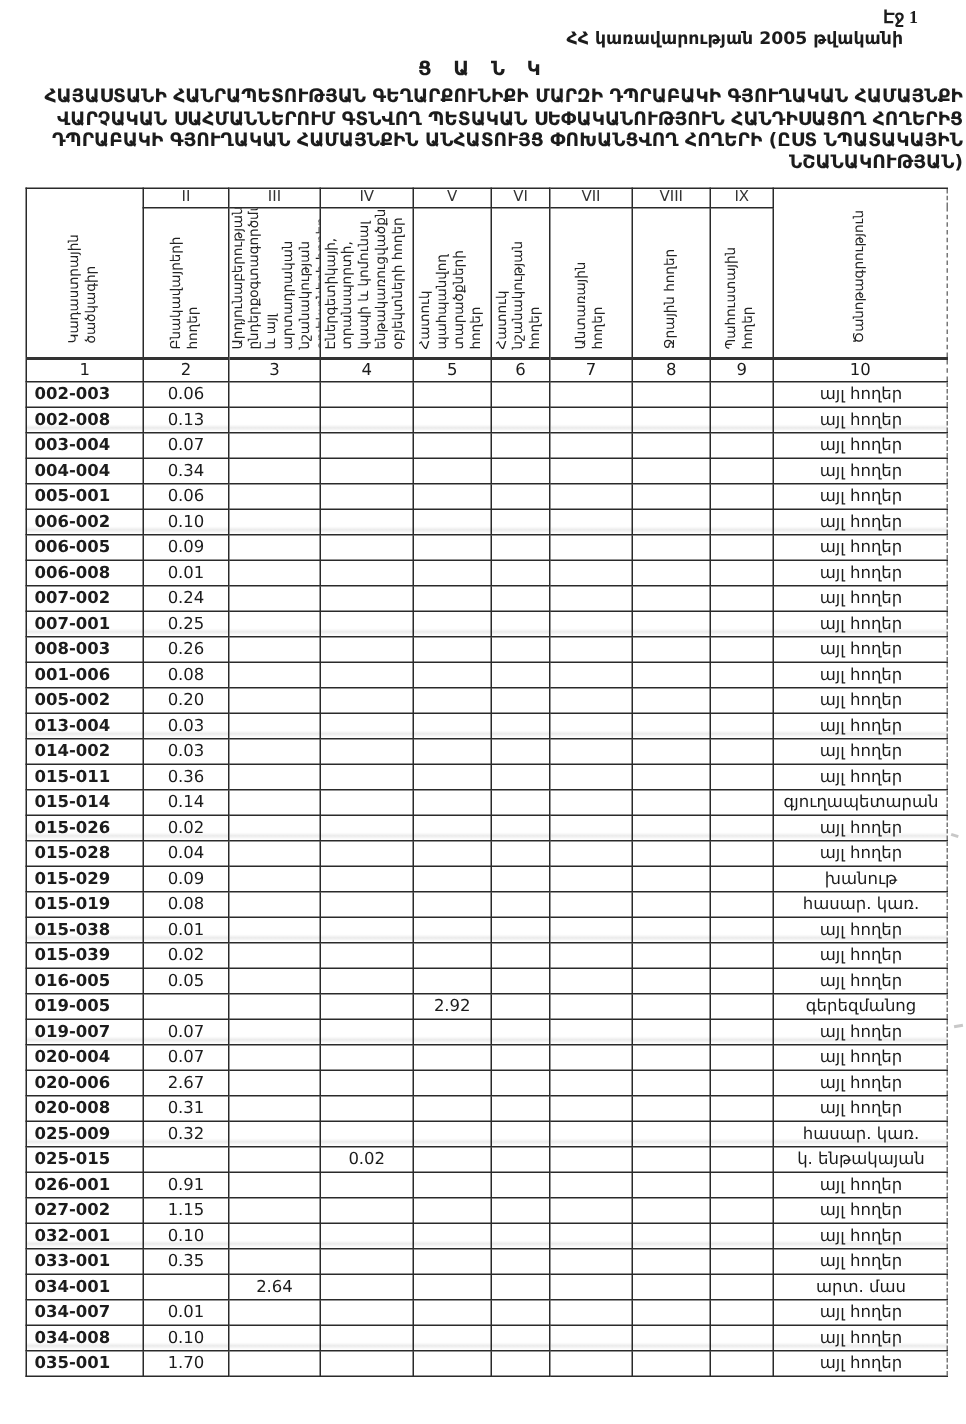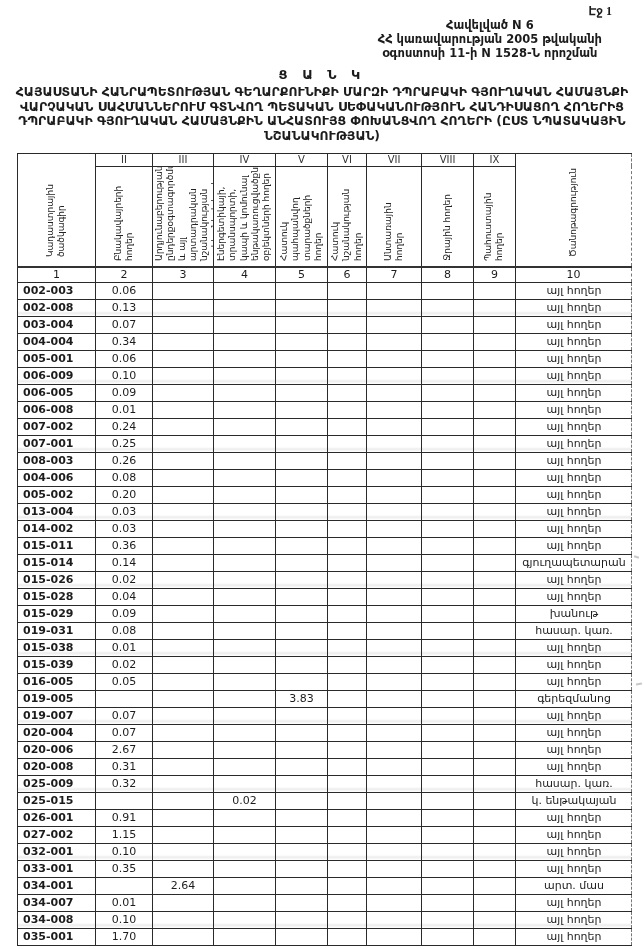--- a/index.html
+++ b/index.html
@@ -5,21 +5,21 @@
   html,body{margin:0;padding:0;background:#fff;}
   body{
     width:644px;height:949px;position:relative;overflow:hidden;
     font-family:"DejaVu Sans",sans-serif;color:#1c1c1c;
     -webkit-font-smoothing:none;
   }
   .page-num{position:absolute;top:4px;right:32px;font-size:12px;font-weight:bold;font-family:Liberation Serif, serif;}
   .appendix{margin:18px 42px 0 auto;width:fit-content;text-align:center;
     font-size:11.5px;font-weight:bold;line-height:1.22;}
   .doc-title{text-align:center;font-size:13px;font-weight:bold;letter-spacing:5px;margin-top:7px;}
-  .doc-subtitle{text-align:center;font-size:12.4px;font-weight:bold;line-height:1.18;
+  .doc-subtitle{text-align:right;font-size:12.4px;font-weight:bold;line-height:1.18;
     margin:3px 2px 0 2px;}
   table{border-collapse:collapse;table-layout:fixed;margin:9px 0 0 17px;width:614px;}
   td{border:1px solid #2a2a2a;font-size:11px;padding:0 3px;height:16px;
     overflow:hidden;white-space:nowrap;}
   td.numeral{font-size:10px;text-align:center;height:12px;color:#333;margin-top:48px;}
   td.label-cell{height:95px;vertical-align:bottom;text-align:center;padding:2px 1px;}
   td.tall-cell{vertical-align:bottom;padding-bottom:6px;text-align:center;}
   .vert{writing-mode:vertical-rl;transform:rotate(180deg);display:inline-block;
     font-size:9px;line-height:1.25;max-height:88px;white-space:normal;text-align:left;color:#222;}
   td.numrow{font-size:11px;text-align:center;border-top:2px solid #333;height:14px;}
@@ -33,23 +33,21 @@
   .artifact{position:absolute;background:#9a9a9a;opacity:.55;}
   .a1{top:556px;left:634px;width:5px;height:2px;transform:rotate(18deg);}
   .a2{top:683px;left:636px;width:6px;height:2px;transform:rotate(-10deg);}
 </style>
 </head>
 <body>
 
 <div class="page-num">Էջ 1</div>
 
 <div class="appendix">
-  <div>Հավելված N 6</div>
   <div>ՀՀ կառավարության 2005 թվականի</div>
-  <div>օգոստոսի 11-ի N 1528-Ն որոշման</div>
 </div>
 
 <div class="doc-title">Ց Ա Ն Կ</div>
 <div class="doc-subtitle">ՀԱՅԱՍՏԱՆԻ ՀԱՆՐԱՊԵՏՈՒԹՅԱՆ ԳԵՂԱՐՔՈՒՆԻՔԻ ՄԱՐԶԻ ԴՊՐԱԲԱԿԻ ԳՅՈՒՂԱԿԱՆ ՀԱՄԱՅՆՔԻ ՎԱՐՉԱԿԱՆ ՍԱՀՄԱՆՆԵՐՈՒՄ ԳՏՆՎՈՂ ՊԵՏԱԿԱՆ ՍԵՓԱԿԱՆՈՒԹՅՈՒՆ ՀԱՆԴԻՍԱՑՈՂ ՀՈՂԵՐԻՑ ԴՊՐԱԲԱԿԻ ԳՅՈՒՂԱԿԱՆ ՀԱՄԱՅՆՔԻՆ ԱՆՀԱՏՈՒՅՑ ՓՈԽԱՆՑՎՈՂ ՀՈՂԵՐԻ (ԸՍՏ ՆՊԱՏԱԿԱՅԻՆ ՆՇԱՆԱԿՈՒԹՅԱՆ)</div>
 
 <table>
   <colgroup>
     <col style="width:78px">
       <col style="width:57px">
       <col style="width:61px">
@@ -164,21 +162,21 @@
     <td class="cell-val"></td>
     <td class="cell-val"></td>
     <td class="cell-val"></td>
     <td class="cell-val"></td>
     <td class="cell-val"></td>
     <td class="cell-val"></td>
     <td class="cell-val"></td>
     <td class="cell-note col-note-border">այլ հողեր</td>
   </tr>
       <tr>
-    <td class="cell-code">006-009</td>
+    <td class="cell-code">006-002</td>
     <td class="cell-val">0.10</td>
     <td class="cell-val"></td>
     <td class="cell-val"></td>
     <td class="cell-val"></td>
     <td class="cell-val"></td>
     <td class="cell-val"></td>
     <td class="cell-val"></td>
     <td class="cell-val"></td>
     <td class="cell-note col-note-border">այլ հողեր</td>
   </tr>
@@ -236,21 +234,21 @@
     <td class="cell-val"></td>
     <td class="cell-val"></td>
     <td class="cell-val"></td>
     <td class="cell-val"></td>
     <td class="cell-val"></td>
     <td class="cell-val"></td>
     <td class="cell-val"></td>
     <td class="cell-note col-note-border">այլ հողեր</td>
   </tr>
       <tr>
-    <td class="cell-code">004-006</td>
+    <td class="cell-code">001-006</td>
     <td class="cell-val">0.08</td>
     <td class="cell-val"></td>
     <td class="cell-val"></td>
     <td class="cell-val"></td>
     <td class="cell-val"></td>
     <td class="cell-val"></td>
     <td class="cell-val"></td>
     <td class="cell-val"></td>
     <td class="cell-note col-note-border">այլ հողեր</td>
   </tr>
@@ -344,21 +342,21 @@
     <td class="cell-val"></td>
     <td class="cell-val"></td>
     <td class="cell-val"></td>
     <td class="cell-val"></td>
     <td class="cell-val"></td>
     <td class="cell-val"></td>
     <td class="cell-val"></td>
     <td class="cell-note col-note-border">խանութ</td>
   </tr>
       <tr>
-    <td class="cell-code">019-031</td>
+    <td class="cell-code">015-019</td>
     <td class="cell-val">0.08</td>
     <td class="cell-val"></td>
     <td class="cell-val"></td>
     <td class="cell-val"></td>
     <td class="cell-val"></td>
     <td class="cell-val"></td>
     <td class="cell-val"></td>
     <td class="cell-val"></td>
     <td class="cell-note col-note-border">հասար. կառ.</td>
   </tr>
@@ -396,21 +394,21 @@
     <td class="cell-val"></td>
     <td class="cell-val"></td>
     <td class="cell-val"></td>
     <td class="cell-note col-note-border">այլ հողեր</td>
   </tr>
       <tr>
     <td class="cell-code">019-005</td>
     <td class="cell-val"></td>
     <td class="cell-val"></td>
     <td class="cell-val"></td>
-    <td class="cell-val">3.83</td>
+    <td class="cell-val">2.92</td>
     <td class="cell-val"></td>
     <td class="cell-val"></td>
     <td class="cell-val"></td>
     <td class="cell-val"></td>
     <td class="cell-note col-note-border">գերեզմանոց</td>
   </tr>
       <tr>
     <td class="cell-code">019-007</td>
     <td class="cell-val">0.07</td>
     <td class="cell-val"></td>

